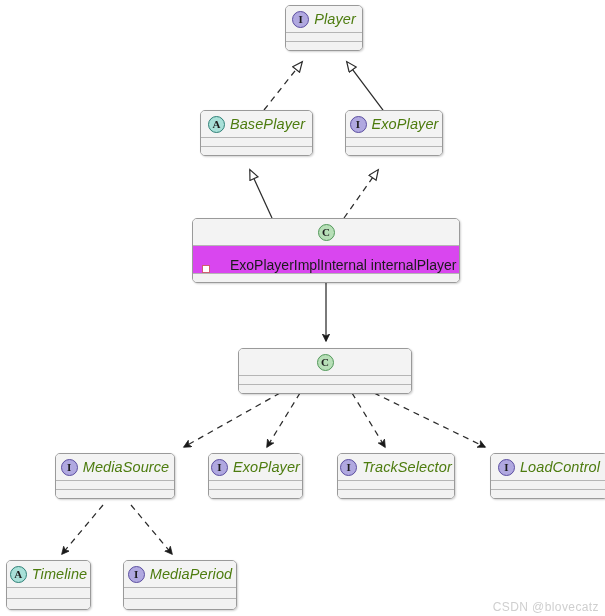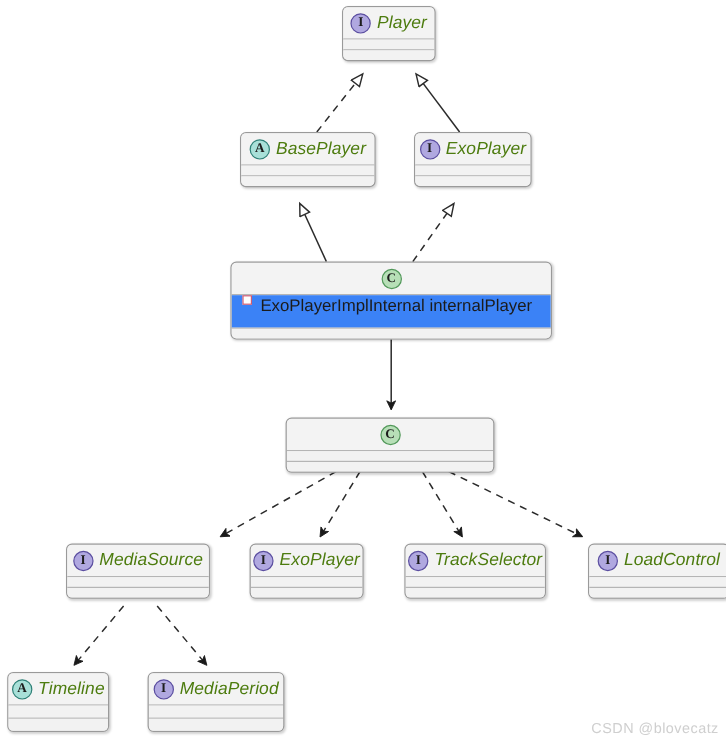--- a/index.html
+++ b/index.html
@@ -86,25 +86,25 @@
   }
   .node-compartment {
     height: 8px;
     background: #f2f2f2;
   }
   .node-compartment.tall {
     height: 10px;
   }
   .field-row {
     display: flex;
-    align-items: flex-start;
-    gap: 7px;
+    align-items: flex-end;
+    gap: 20px;
     height: 27px;
     padding: 0 9px;
-    background: #3b82f6;
+    background: #d946ef;
     box-sizing: border-box;
     white-space: nowrap;
   }
   .field-icon {
     width: 8px;
     height: 8px;
     min-width: 8px;
     border: 1.4px solid #d05c72;
     background: #ffffff;
     box-sizing: border-box;

